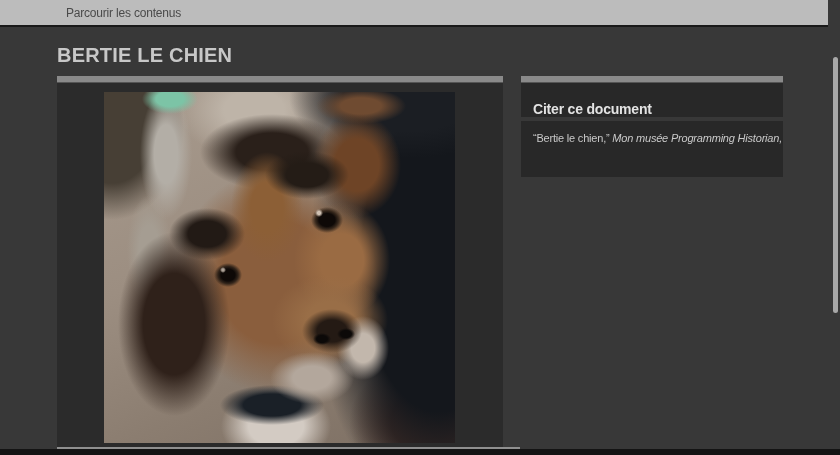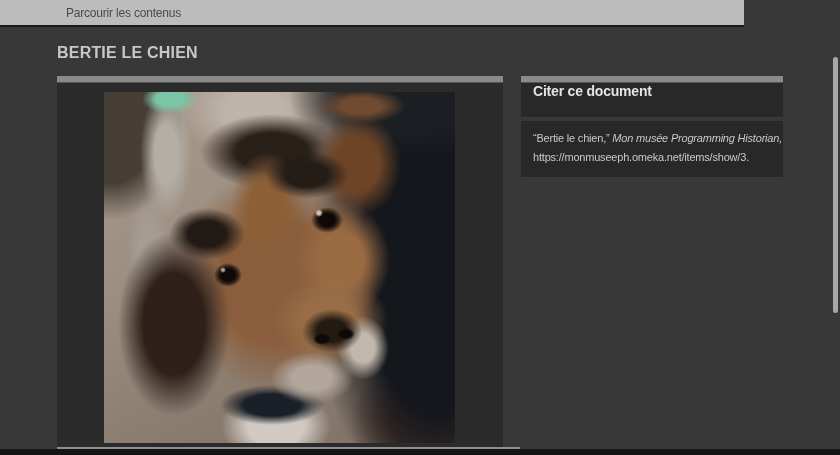--- a/index.html
+++ b/index.html
@@ -4,33 +4,33 @@
 <style>
   html,body{margin:0;padding:0;}
   body{
     width:840px;height:455px;position:relative;overflow:hidden;
     background:#383838;
     font-family:"Liberation Sans","DejaVu Sans",sans-serif;
     -webkit-font-smoothing:antialiased;
   }
   
   .navbar{
-    position:absolute;left:0;top:0;width:744px;height:27px;
+    position:absolute;left:0;top:0;width:828px;height:27px;
     background:#bcbcbc;border-bottom:2px solid #191919;
     display:flex;align-items:center;gap:26px;
     padding-left:66px;box-sizing:border-box;
   }
   .nav-link{
     font-size:12px;color:#4a4a4a;letter-spacing:-0.2px;
     text-decoration:none;cursor:pointer;white-space:nowrap;
   }
   
   .page-title{
     position:absolute;left:57px;top:44px;margin:0;
-    font-size:16px;font-weight:bold;color:#c8c8c8;letter-spacing:0.2px;
+    font-size:20px;font-weight:bold;color:#c8c8c8;letter-spacing:0.2px;
   }
   
   .top-bar{position:absolute;height:6px;background:#8a8a8a;border-bottom:1px solid #555;}
   .item-top-bar{left:57px;top:76px;width:446px;}
   .side-top-bar{left:521px;top:76px;width:262px;}
   
   .item-panel{
     position:absolute;left:57px;top:83px;width:446px;height:364px;
     background:#2b2b2b;
   }
@@ -69,21 +69,21 @@
       radial-gradient(45px 18px at 257px 14px, #6f4b31 45%, rgba(111,75,49,0) 100%),
       radial-gradient(120px 60px at 305px 6px, #1b1e23 55%, rgba(27,30,35,0) 100%),
       radial-gradient(130px 250px at 335px 170px, #14171c 60%, rgba(20,23,28,0) 100%),
       radial-gradient(85px 65px at 330px 330px, #4c332a 50%, rgba(76,51,42,0) 100%),
       radial-gradient(75px 50px at 150px 18px, #beb4a8 40%, rgba(190,180,168,0) 100%),
       linear-gradient(155deg, #a89b8e 0%, #9c8e81 40%, #8b7d70 70%, #7d6f63 100%);
   }
   
   .cite-head{
     position:absolute;left:521px;top:83px;width:262px;height:34px;
-    background:#282828;display:flex;align-items:flex-start;
+    background:#282828;display:flex;align-items:flex-end;
     padding-left:12px;box-sizing:border-box;
   }
   .cite-head span{font-size:14px;font-weight:bold;color:#e3e3e3;letter-spacing:-0.2px;}
   .cite-body{
     position:absolute;left:521px;top:121px;width:262px;height:56px;
     background:#282828;box-sizing:border-box;
     padding:8px 12px;overflow:hidden;
   }
   .cite-line{
     font-size:11px;line-height:19px;color:#c9c9c9;
@@ -114,19 +114,18 @@
   </div>
 </section>
 
 <div class="top-bar side-top-bar"></div>
 <aside>
   <div class="cite-head">
     <span>Citer ce document</span>
   </div>
   <div class="cite-body">
     <div class="cite-line"><span>“Bertie le chien,” </span><span class="it">Mon musée Programming Historian,</span></div>
-    <div class="cite-line">https://monmuseeph.omeka.net/items/show/3.</div>
   </div>
 </aside>
 
 <div class="footer-divider"></div>
 <div class="bottom-edge"></div>
 <div class="scroll-thumb"></div>
 
 </body></html>

